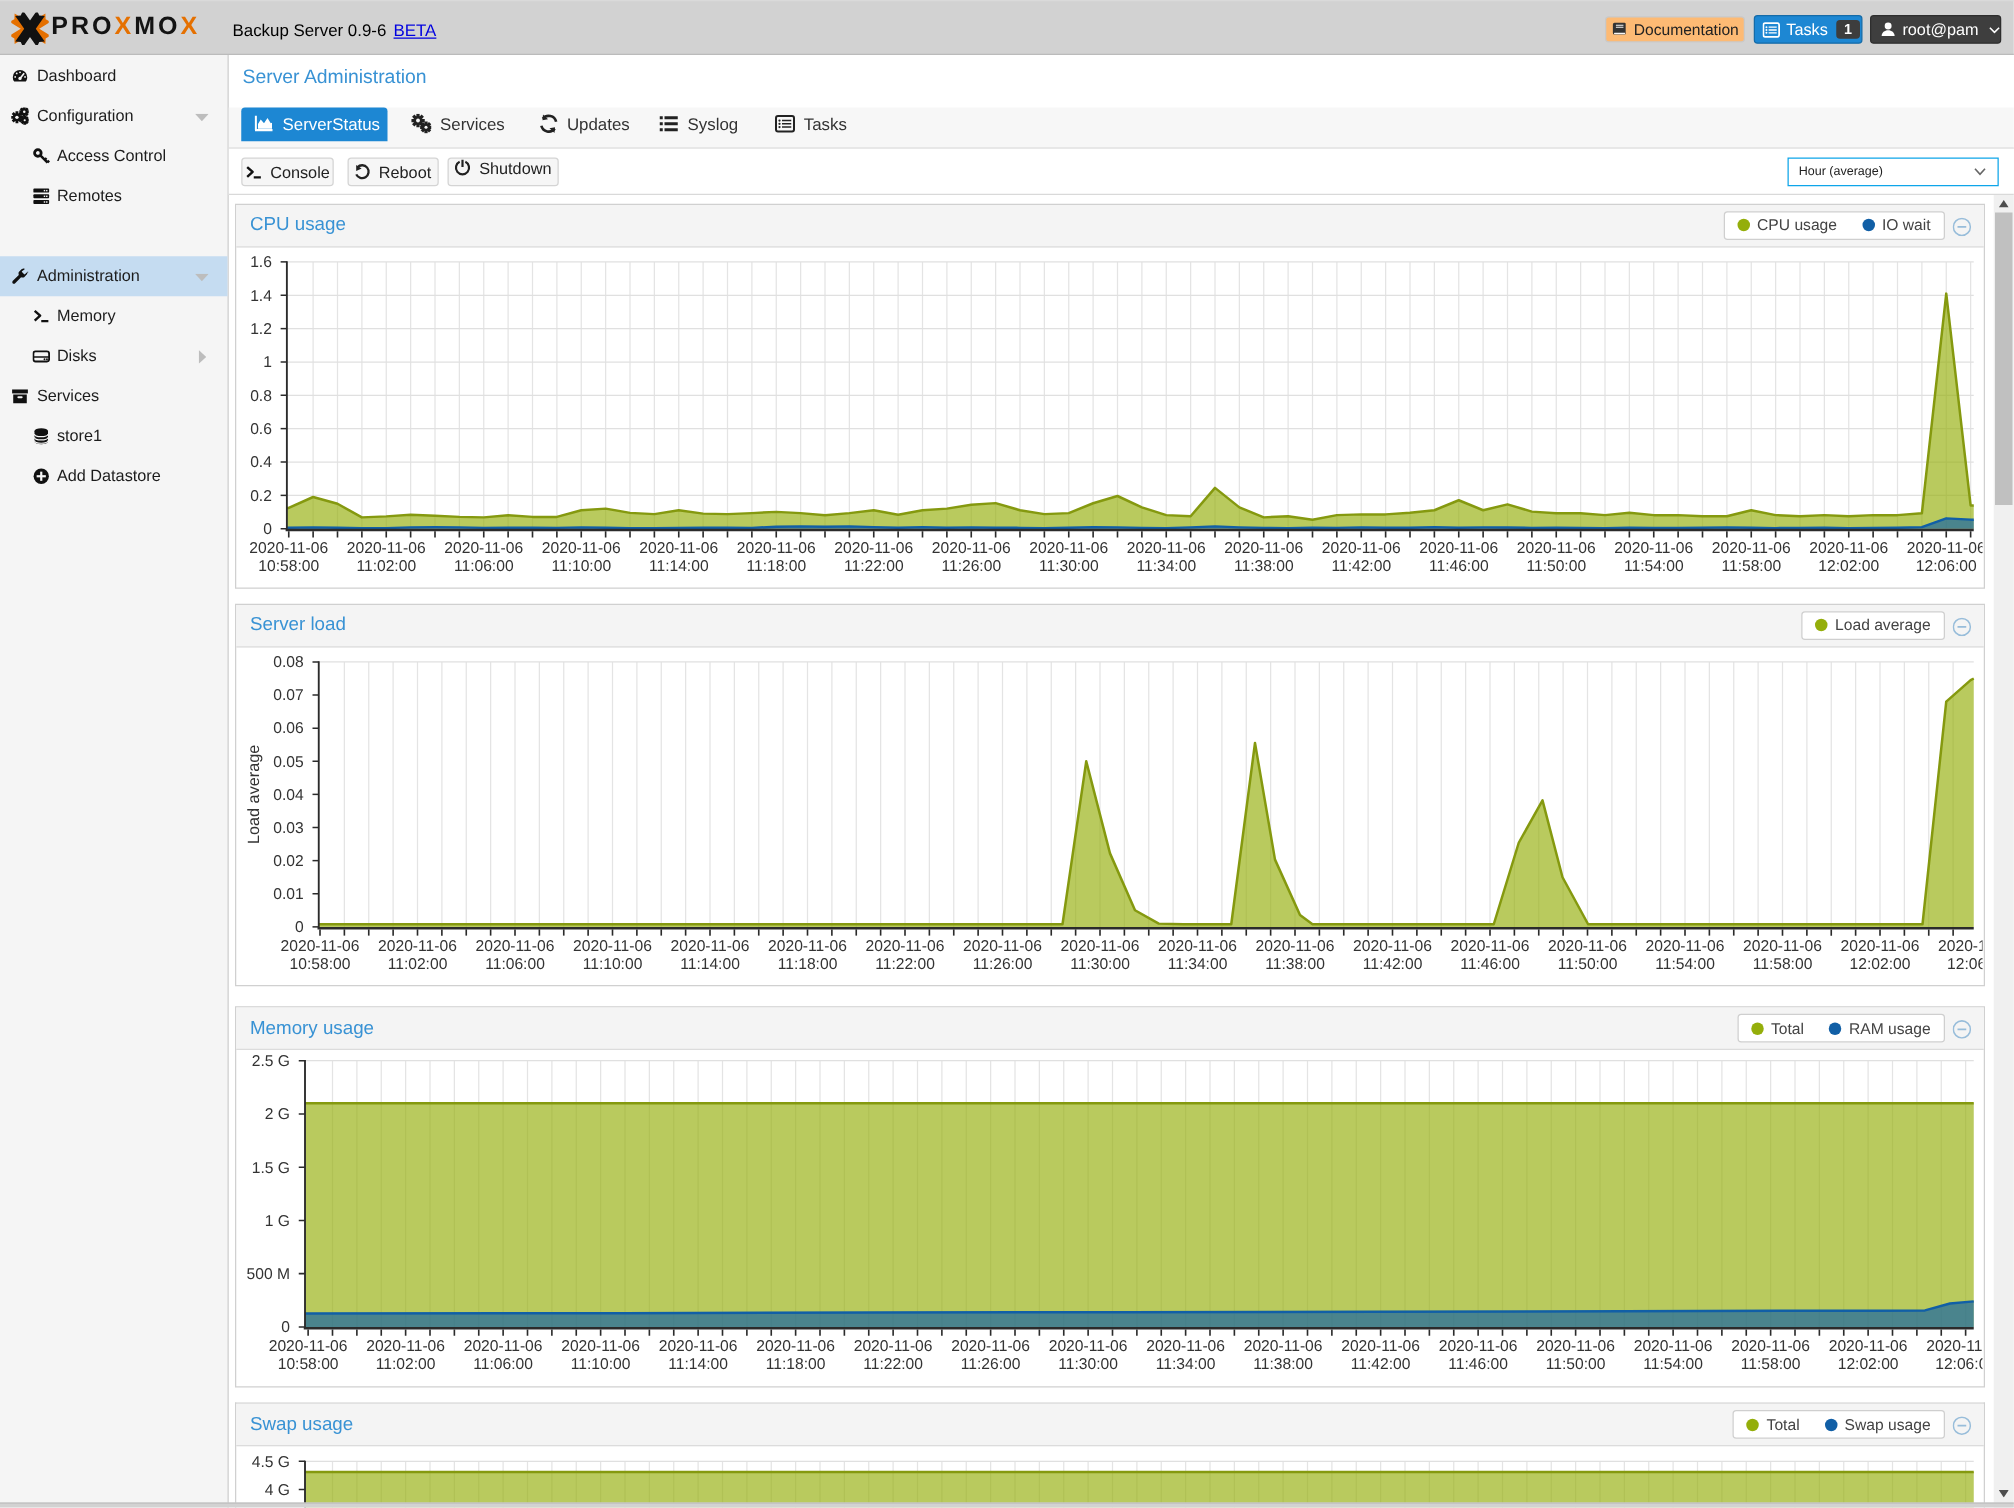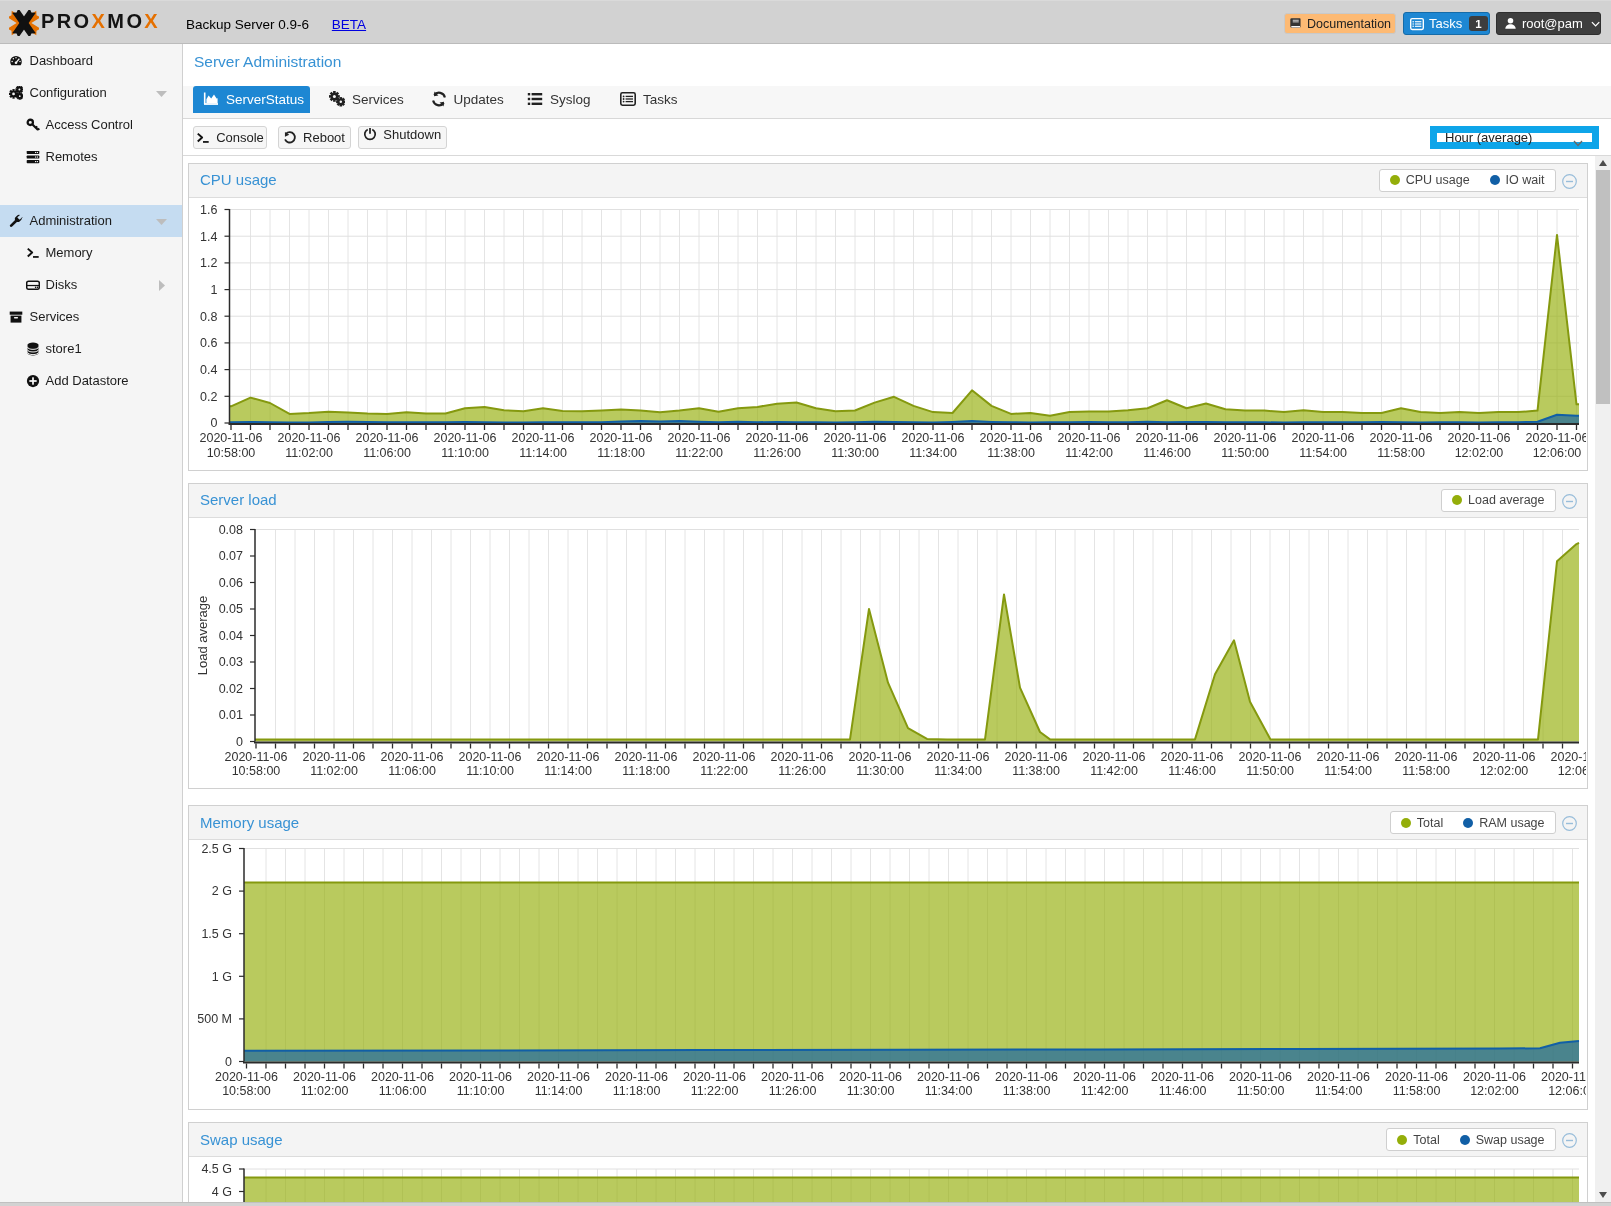--- a/index.html
+++ b/index.html
@@ -1,21 +1,21 @@
 <!DOCTYPE html>
 <html><head><meta charset="utf-8"><style>*{margin:0;padding:0;box-sizing:border-box}html,body{width:1611px;height:1206px;overflow:hidden;font-family:"Liberation Sans",sans-serif;background:#fff}.abs{position:absolute}.panel{position:absolute;left:188px;width:1400px;border:1px solid #d0d0d0;background:#fff}.phead{position:relative;height:34px;background:#f4f4f4;border-bottom:1px solid #dcdcdc}.ptitle{position:absolute;left:11px;top:7.5px;font-size:15px;color:#3892d4}.legend{position:absolute;top:5px;height:23px;background:#fff;border:1px solid #cfcfcf;border-radius:3px;display:flex;align-items:center;font-size:12.5px;color:#444;padding:0 10px;white-space:nowrap}.ldot{display:inline-block;width:10px;height:10px;border-radius:50%;margin-right:6px}.navitem{position:absolute;left:0;width:182px;height:32px;font-size:13px;color:#1c1c1c;line-height:32px}</style></head><body>
 <div class="abs" style="left:0;top:0;width:1611px;height:44px;background:#d2d2d2;border-bottom:1px solid #bbb;box-shadow:inset 0 1px 0 #dadada"></div>
 <svg style="position:absolute;left:9px;top:10px;" width="30" height="26" viewBox="0 0 30 26">
     <polygon points="2.7,0.8 2.5,5.3 -1.5,7.4 27.3,25.2 27.5,20.7 31.5,18.6" fill="#e57000"></polygon>
     <polygon points="-1.5,18.6 2.5,20.7 2.7,25.2 31.5,7.4 27.5,5.3 27.3,0.8" fill="#e57000"></polygon>
     <polygon points="9.4,-1.6 7.6,2.4 3.2,2.8 20.6,27.6 22.4,23.6 26.8,23.2" fill="#111111"></polygon>
     <polygon points="26.8,2.8 22.4,2.4 20.6,-1.6 3.2,23.2 7.6,23.6 9.4,27.6" fill="#111111"></polygon>
   </svg>
 <div class="abs" style="left:41px;top:9.5px;font-size:20px;font-weight:bold;color:#131313;letter-spacing:2.4px">PR<span>O</span><span style="color:#e57000">X</span>M<span>O</span><span style="color:#e57000">X</span></div>
-<div class="abs" style="left:186px;top:16.5px;font-size:13.5px;color:#000">Backup Server 0.9-6 <a style="color:#0000e0;margin-left:19px;text-decoration:underline">BETA</a></div>
+<div class="abs" style="left:186px;top:16.5px;font-size:13.5px;color:#000">Backup Server 0.9-6 <a style="color:#0000e0;margin-left:2px;text-decoration:underline">BETA</a></div>
 <div class="abs" style="left:1284px;top:13px;width:112px;height:21px;background:#fdba74;border:1px solid #c9c9c9;border-radius:3px;font-size:12.5px;color:#222;display:flex;align-items:center;justify-content:center"><span style="position:relative;width:13px;height:13px;margin-right:5px">
       <svg style="position:absolute;left:0px;top:0px" width="13" height="13" viewBox="0 0 16 16">
         <path d="M3.2 1.5 h10 a1 1 0 0 1 1 1 v9.6 a1 1 0 0 1 -1 1 h-10 a1.6 1.6 0 0 1 -1.6-1.6 v-8.4 a1.6 1.6 0 0 1 1.6-1.6 Z" fill="#333"></path>
         <path d="M3.2 11.2 h10.4 v1.6 h-10.4 a0.9 0.9 0 0 1 0-1.6 Z" fill="#f6f6f6"></path>
         <line x1="4.6" y1="4" x2="12" y2="4" stroke="#f6f6f6" stroke-width="1"></line>
         <line x1="4.6" y1="6" x2="12" y2="6" stroke="#f6f6f6" stroke-width="1"></line>
       </svg>
     </span>Documentation</div>
 <div class="abs" style="left:1403px;top:12px;width:87px;height:23px;background:#1d87d3;border:1px solid #156ba8;border-radius:3px;font-size:13px;color:#fff;display:flex;align-items:center;padding-left:6px"><span style="position:relative;width:14px;height:14px;margin-right:5px">
       <svg style="position:absolute;left:0px;top:0px" width="14" height="14" viewBox="0 0 16 16">
@@ -246,21 +246,21 @@
         <path d="M 3.4 3.2 A 5.9 5.9 0 1 1 2.3 9.7" fill="none" stroke="#222" stroke-width="2.1"></path>
         <polygon points="2.2,1.2 2.2,6.6 7.2,4.4" fill="#222"></polygon>
       </svg>
     </span>Reboot</div>
 <div class="abs" style="left:358px;top:126px;width:88.5px;height:23px;background:#f6f6f6;border:1px solid #d4d4d4;border-radius:3px;font-size:13px;color:#222;display:flex;align-items:flex-start;justify-content:center"><span style="position:relative;width:14px;height:14px;margin-right:6px">
       <svg style="position:absolute;left:0px;top:0px" width="14" height="14" viewBox="0 0 16 16">
         <path d="M 5.4 2.8 A 6 6 0 1 0 10.6 2.8" fill="none" stroke="#222" stroke-width="2"></path>
         <line x1="8" y1="1" x2="8" y2="7.6" stroke="#222" stroke-width="2"></line>
       </svg>
     </span>Shutdown</div>
-<div class="abs" style="left:1430px;top:126px;width:169px;height:23px;background:#fff;border:7px solid #0ea5e9;font-size:13px;color:#222;display:flex;align-items:center;padding-left:8px">Hour (average)<svg style="position:absolute;right:9px;top:7px" width="10" height="7" viewBox="0 0 10 7">
+<div class="abs" style="left:1430px;top:126px;width:169px;height:23px;background:#fff;border:1px solid #0ea5e9;font-size:10px;color:#222;display:flex;align-items:center;padding-left:8px">Hour (average)<svg style="position:absolute;right:9px;top:7px" width="10" height="7" viewBox="0 0 10 7">
       <polyline points="1,1 5,5.5 9,1" fill="none" stroke="#666" stroke-width="1.3"></polyline>
     </svg></div>
 <div class="panel" style="top:162.5px;height:308px">
     <div class="phead">
       <div class="ptitle">CPU usage</div>
       <div class="legend" style="right:31.5px"><span class="ldot" style="background:#94ae0a"></span>CPU usage<span class="ldot" style="margin-left:20px;background:#115fa6"></span>IO wait</div>
       <svg style="position:absolute;right:10px;top:10px" width="15" height="15" viewBox="0 0 15 15">
         <circle cx="7.5" cy="7.5" r="6.8" fill="none" stroke="#98bdda" stroke-width="1.2"></circle>
         <line x1="4" y1="7.5" x2="11" y2="7.5" stroke="#98bdda" stroke-width="1.4"></line>
       </svg>

